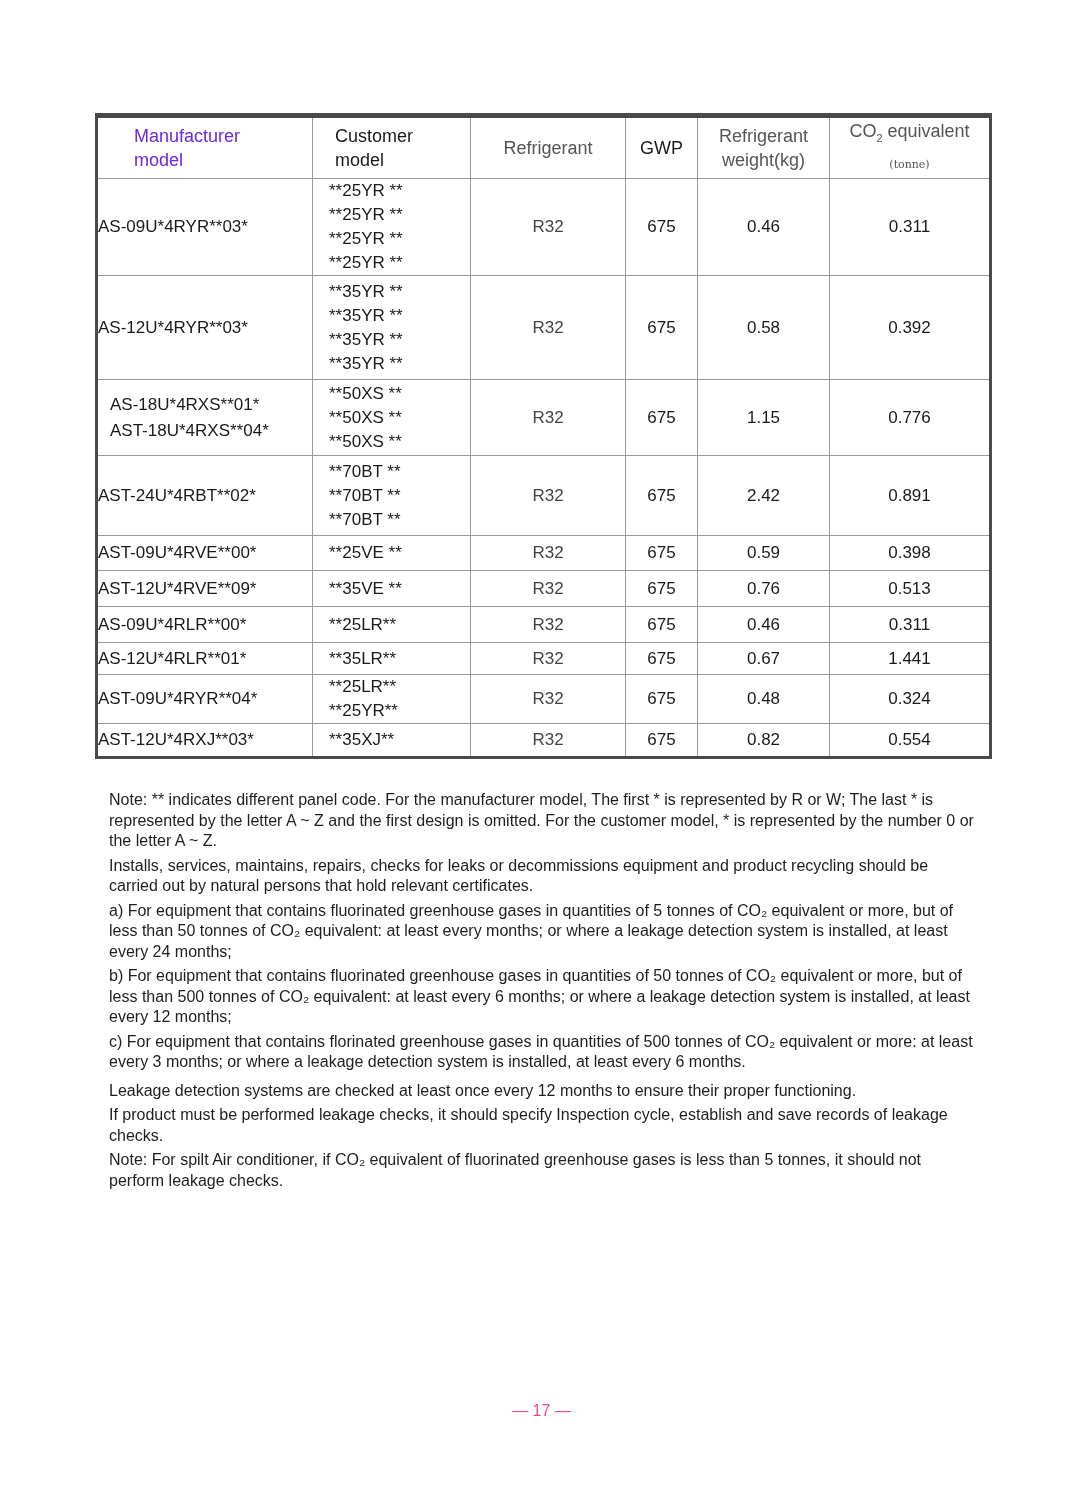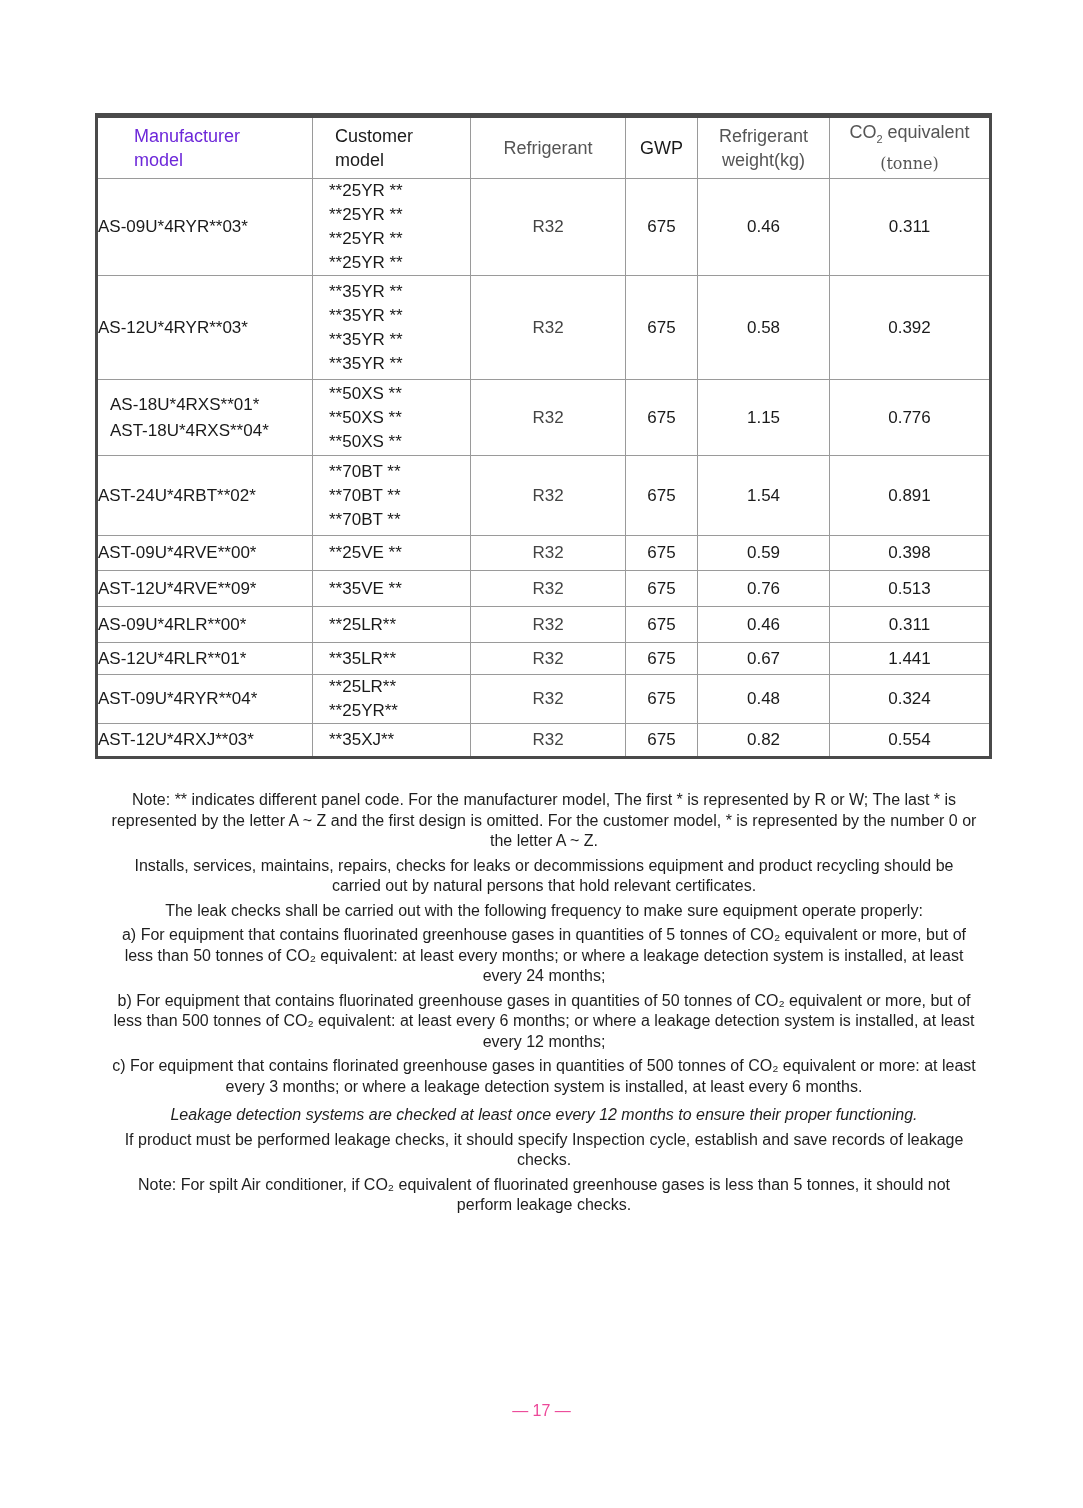--- a/index.html
+++ b/index.html
@@ -44,21 +44,21 @@
       color: #6d28d9;
     }
     .spec-table th.left2 {
       text-align: left;
       padding-left: 22px;
       margin-left: 32px;
     }
     .spec-table th.grey { color: #555; }
     .spec-table th .serif {
       font-family: "DejaVu Serif", serif;
-      font-size: 16px;
+      font-size: 11px;
     }
     .spec-table td.cust {
       text-align: left;
       padding-left: 16px;
       line-height: 24px;
     }
     .spec-table td.mfr {
       text-align: left;
       padding-left: 12px;
       line-height: 26px;
@@ -73,21 +73,20 @@
       position: absolute;
       left: 109px;
       top: 790px;
       width: 870px;
       font-size: 16px;
       line-height: 20.5px;
       color: #1e1e1e;
     }
     .notes p {
       margin: 0 0 4px 0;
-      text-align: center;
     }
     .page-number {
       position: absolute;
       left: 0;
       width: 1083px;
       top: 1402px;
       text-align: center;
       font-size: 16px;
       color: #ec4899;
     }
@@ -167,21 +166,21 @@
         <td class="mfr c">
           <span class="cust-line">AST-24U*4RBT**02*</span>
         </td>
         <td class="cust">
           <span class="cust-line">**70BT **</span>
           <span class="cust-line">**70BT **</span>
           <span class="cust-line">**70BT **</span>
         </td>
         <td class="ref">R32</td>
         <td>675</td>
-        <td class="divider-dark">1.54</td>
+        <td class="divider-dark">2.42</td>
         <td>0.891</td>
       </tr>
       <tr style="height: 35px;">
         <td class="mfr c">
           <span class="cust-line">AST-09U*4RVE**00*</span>
         </td>
         <td class="cust">
           <span class="cust-line">**25VE **</span>
         </td>
         <td class="ref">R32</td>
@@ -249,22 +248,21 @@
         <td>675</td>
         <td class="divider-dark">0.82</td>
         <td>0.554</td>
       </tr>
     </tbody>
 </table>
 
 <div class="notes">
   <p>Note: ** indicates different panel code. For the manufacturer model, The first * is represented by R or W; The last * is represented by the letter A ~ Z and the first design is omitted. For the customer model, * is represented by the number 0 or the letter A ~ Z.</p>
   <p>Installs, services, maintains, repairs, checks for leaks or decommissions equipment and product recycling should be carried out by natural persons that hold relevant certificates.</p>
-  <p>The leak checks shall be carried out with the following frequency to make sure equipment operate properly:</p>
   <p>a) For  equipment that contains fluorinated greenhouse gases in quantities of 5 tonnes of CO₂ equivalent or more, but of less than 50 tonnes of CO₂ equivalent: at least every  months; or where a leakage detection system is installed, at least every 24 months;</p>
   <p>b) For  equipment that contains fluorinated greenhouse gases in quantities of 50 tonnes of CO₂ equivalent or more, but of less than 500 tonnes of CO₂ equivalent: at least every 6 months; or where a leakage detection system is installed, at least every 12 months;</p>
   <p>c) For equipment that contains florinated greenhouse gases in quantities of 500 tonnes of CO₂ equivalent or more: at least every 3 months; or where a leakage detection system is installed, at least every 6 months.</p>
-  <p style="margin-top:8px;font-style:italic;">Leakage detection systems are checked at least once every 12 months to ensure their proper functioning.</p>
+  <p style="margin-top:8px;">Leakage detection systems are checked at least once every 12 months to ensure their proper functioning.</p>
   <p>If product must be performed  leakage checks, it should specify Inspection cycle, establish and save records of leakage checks.</p>
   <p>Note: For spilt Air conditioner, if CO₂ equivalent of fluorinated greenhouse gases is less than 5 tonnes, it should not perform leakage checks.</p>
 </div>
 
 <div class="page-number">— 17 —</div>
 
 </body></html>

